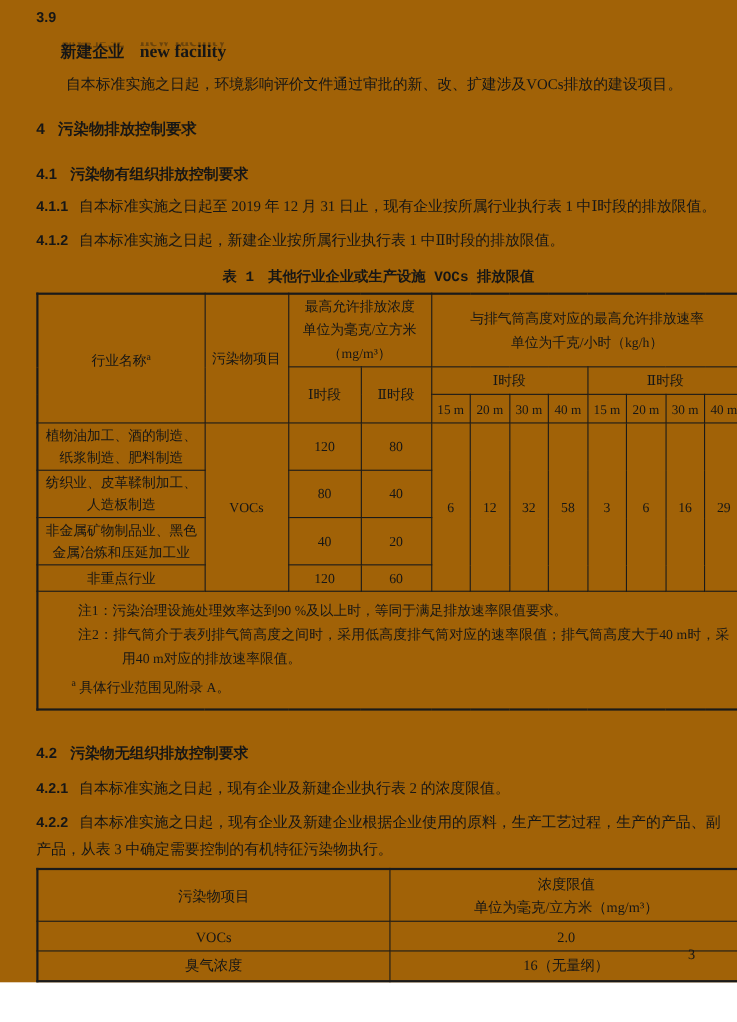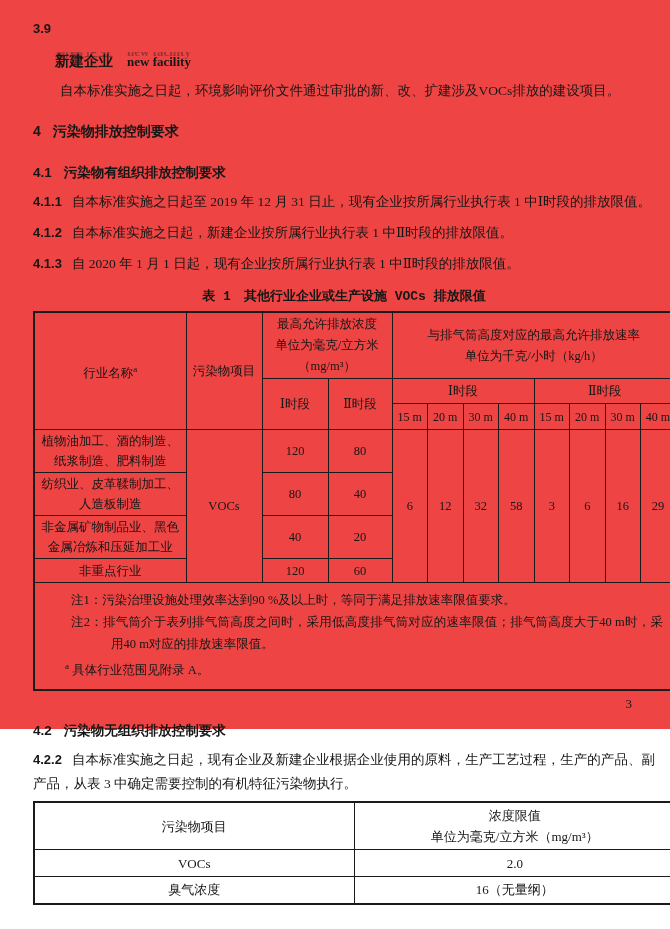--- a/index.html
+++ b/index.html
@@ -3,30 +3,30 @@
 <meta charset="utf-8">
 <style>
   * { margin:0; padding:0; box-sizing:border-box; }
   html,body { background:#ffffff; }
   body{
     width:670px; height:929px; overflow:hidden;
     font-family:"Liberation Serif","DejaVu Serif",serif;
     color:#161616;
   }
   .page{
-    position:relative; width:670px; height:729px;
-    padding:21px 15px 0 33px; background:#ef4444;
+    position:relative; width:670px; height:893px;
+    padding:8px 15px 0 33px; background:#a16207;
   }
   .num{ font-family:"Liberation Sans","DejaVu Sans",sans-serif; font-weight:bold; }
   .sec39-num{ font-size:13px; }
   .term-heading{
     position:relative; margin:15px 0 0 22px; font-size:14.5px; font-weight:bold;
     font-family:"DejaVu Sans","Liberation Sans",sans-serif; line-height:20px;
   }
-  .term-en{ margin-left:14px; font-size:13px; font-family:"Liberation Serif","DejaVu Serif",serif; }
+  .term-en{ margin-left:14px; font-size:16px; font-family:"Liberation Serif","DejaVu Serif",serif; }
   .ghost{
     position:absolute; left:0; top:-10px; opacity:.38; filter:blur(.4px);
     clip-path: inset(52% 0 0 0); pointer-events:none; white-space:nowrap;
   }
   .def-para{ margin:7px 0 0 0; font-size:13.5px; line-height:24px; text-indent:2em; text-align:justify; }
   .h-sec4{ margin-top:18px; font-size:14px; line-height:20px;
     font-family:"DejaVu Sans","Liberation Sans",sans-serif; font-weight:bold; }
   .h-sec41{ margin-top:21px; font-size:13.5px; line-height:20px;
     font-family:"DejaVu Sans","Liberation Sans",sans-serif; font-weight:bold; }
   .h-sec4 .sp, .h-sec41 .sp{ display:inline-block; width:12px; }
@@ -88,23 +88,20 @@
 
   <div class="h-sec41">
     <span class="num">4.1</span><span class="sp"></span><span>污染物有组织排放控制要求</span>
   </div>
 
   <p class="clause">
     <span class="num">4.1.1</span><span>自本标准实施之日起至 2019 年 12 月 31 日止，现有企业按所属行业执行表 1 中Ⅰ时段的排放限值。</span>
   </p>
   <p class="clause">
     <span class="num">4.1.2</span><span>自本标准实施之日起，新建企业按所属行业执行表 1 中Ⅱ时段的排放限值。</span>
-  </p>
-  <p class="clause">
-    <span class="num">4.1.3</span><span>自 2020 年 1 月 1 日起，现有企业按所属行业执行表 1 中Ⅱ时段的排放限值。</span>
   </p>
 
   <div class="tbl-caption">表 1　其他行业企业或生产设施 VOCs 排放限值</div>
 
   <table class="t1">
     <colgroup>
       <col style="width:152px">
         <col style="width:76px">
         <col style="width:66px">
         <col style="width:64px">
@@ -187,20 +184,23 @@
         </div>
       </td>
     </tr>
   </tbody>
     </table>
 
   <div class="h-sec41" style="margin-top:29px;">
     <span class="num">4.2</span><span class="sp"></span><span>污染物无组织排放控制要求</span>
   </div>
 
+  <p class="clause" style="margin-top:10px;">
+    <span class="num">4.2.1</span><span>自本标准实施之日起，现有企业及新建企业执行表 2 的浓度限值。</span>
+  </p>
   <p class="clause">
     <span class="num">4.2.2</span><span>自本标准实施之日起，现有企业及新建企业根据企业使用的原料，生产工艺过程，生产的产品、副产品，从表 3 中确定需要控制的有机特征污染物执行。</span>
   </p>
 
 
   <table class="t2">
     <colgroup>
         <col style="width:320px">
         <col style="width:322px">
       </colgroup>

